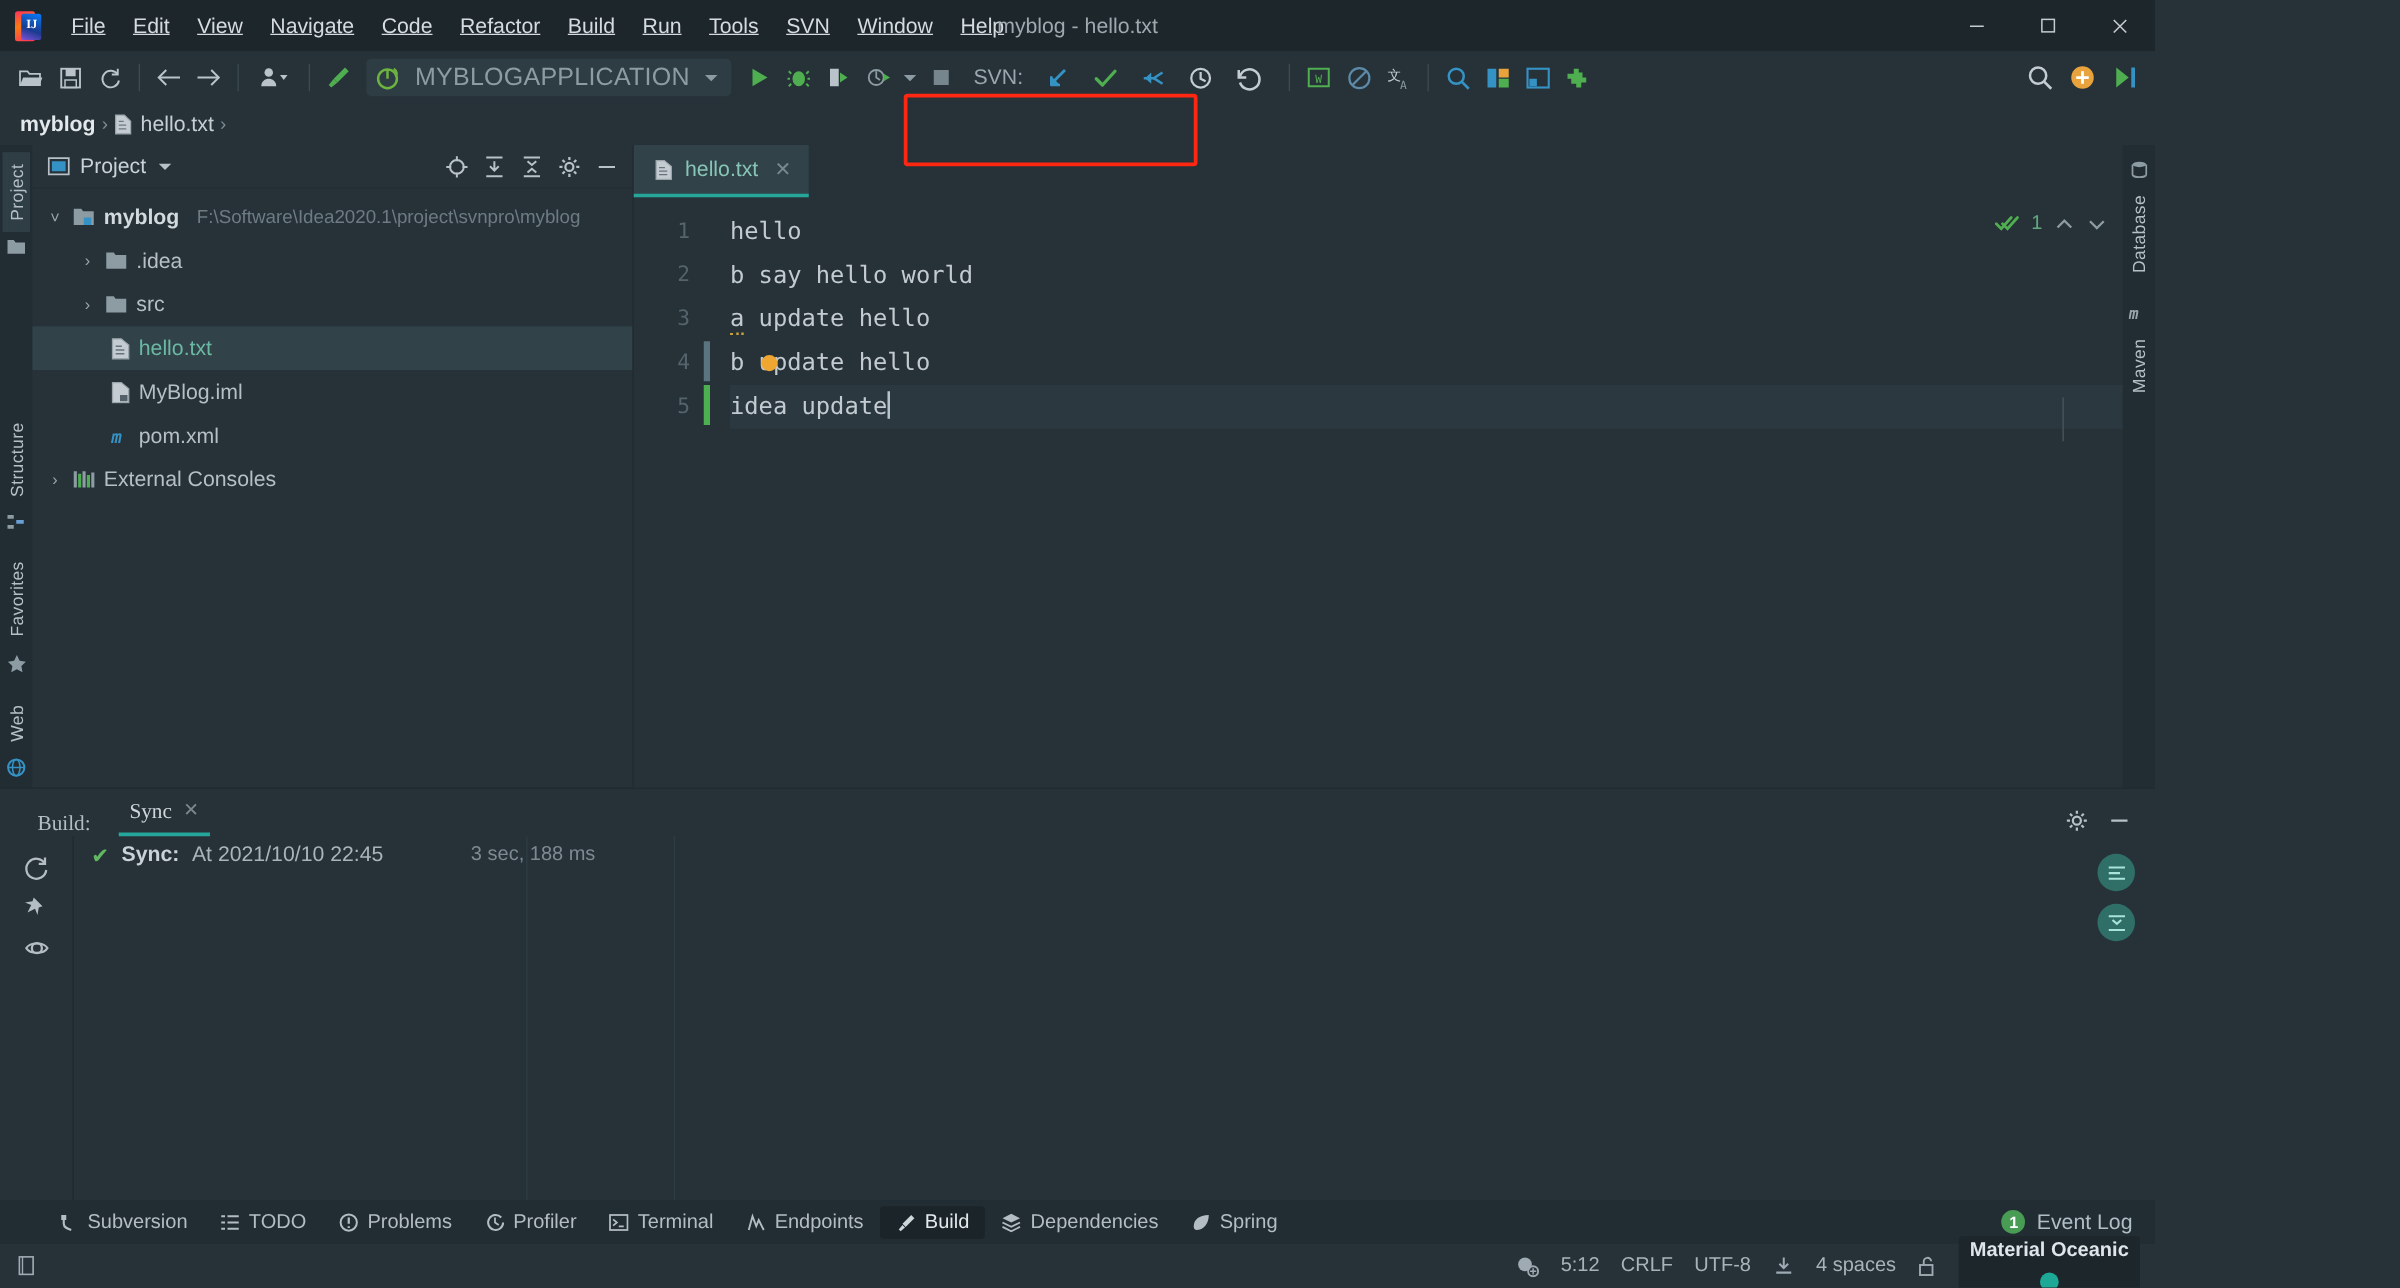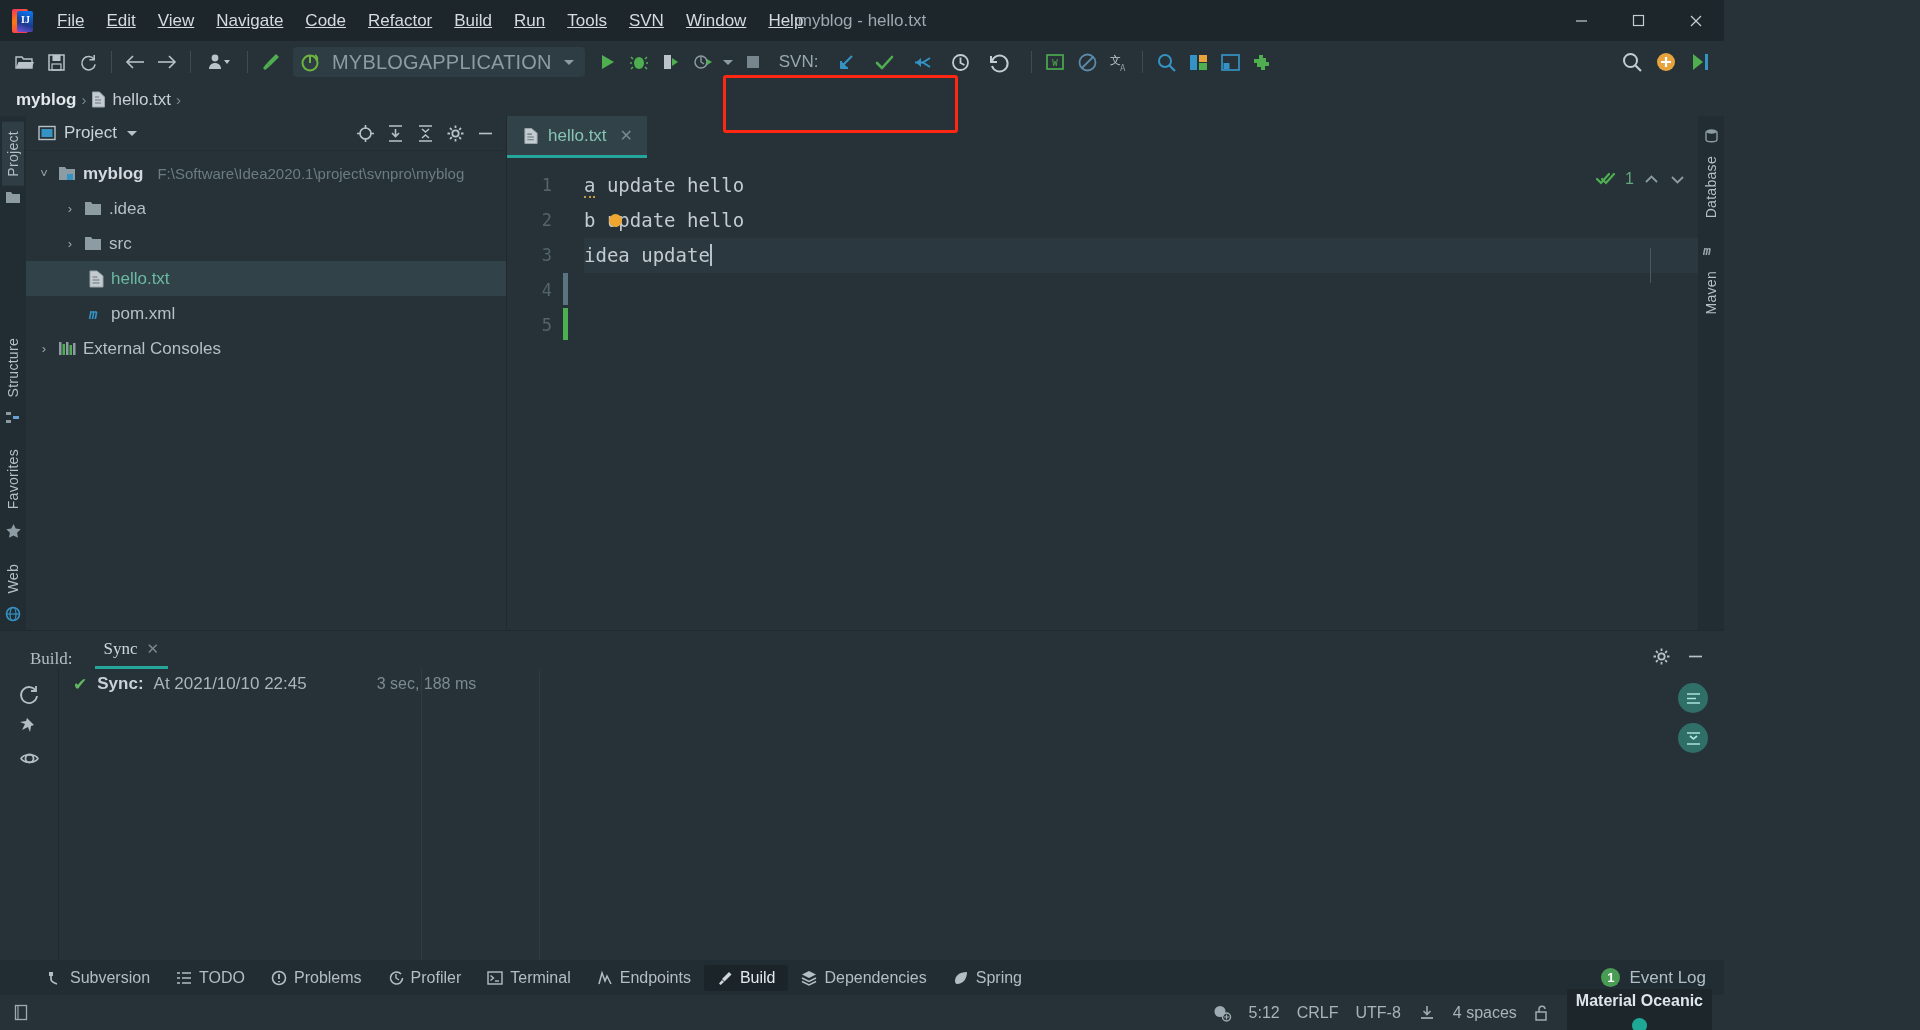--- a/index.html
+++ b/index.html
@@ -573,20 +573,27 @@
         </div>
 
         <div class="node ind3 sel">
           <svg width="17" height="18" viewBox="0 0 17 18">
               <path d="M2 1h7l6 5v11H2z" fill="#c5ccd1" stroke="#9aa5ab"></path>
               <path d="M4.5 7h5M4.5 10h7M4.5 13h7" stroke="#66737b" stroke-width="1.1"></path>
             </svg>
           <span class="lbl green">hello.txt</span>
         </div>
 
+        <div class="node ind3">
+          <svg width="17" height="18" viewBox="0 0 17 18">
+              <path d="M2 1h7l6 5v11H2z" fill="#c5ccd1" stroke="#9aa5ab"></path>
+              <rect x="8" y="11" width="6" height="5" fill="#55616a"></rect>
+            </svg>
+          <span class="lbl">MyBlog.iml</span>
+        </div>
 
         <div class="node ind3">
           <svg width="17" height="18" viewBox="0 0 17 18">
               <text x="1" y="14" font-size="14" font-weight="bold" font-style="italic" fill="#3592c4" font-family="monospace">m</text>
             </svg>
           <span class="lbl">pom.xml</span>
         </div>
 
         <div class="node ind1">
           <span class="arrow">›</span>
@@ -623,20 +630,22 @@
           <div>2</div>
           <div>3</div>
           <div>4</div>
           <div>5</div>
         </div>
         <div class="changebar">
           <div class="cb-seg" style="top:115px;height:32px;background:#5a7480;"></div>
           <div class="cb-seg" style="top:150px;height:32px;background:#4caf50;"></div>
         </div>
         <div class="code">
+          <div class="ln"><span>hello</span></div>
+          <div class="ln"><span>b say hello world</span></div>
           <div class="ln"><span class="typo">a</span><span> update hello</span></div>
           <div class="ln"><span>b update hello</span><span class="bulb"></span></div>
           <div class="ln caretline"><span>idea update</span><span class="caret"></span><span class="rightcaret"></span></div>
         </div>
         <div class="inspect">
           <svg width="20" height="18" viewBox="0 0 20 18">
               <path d="M1 9l4 4L13 4" fill="none" stroke="#4faf50" stroke-width="2.2" stroke-linecap="round"></path>
               <path d="M6 9l4 4L18 4" fill="none" stroke="#4faf50" stroke-width="2.2" stroke-linecap="round"></path>
             </svg>
           <span class="insp-count">1</span>

